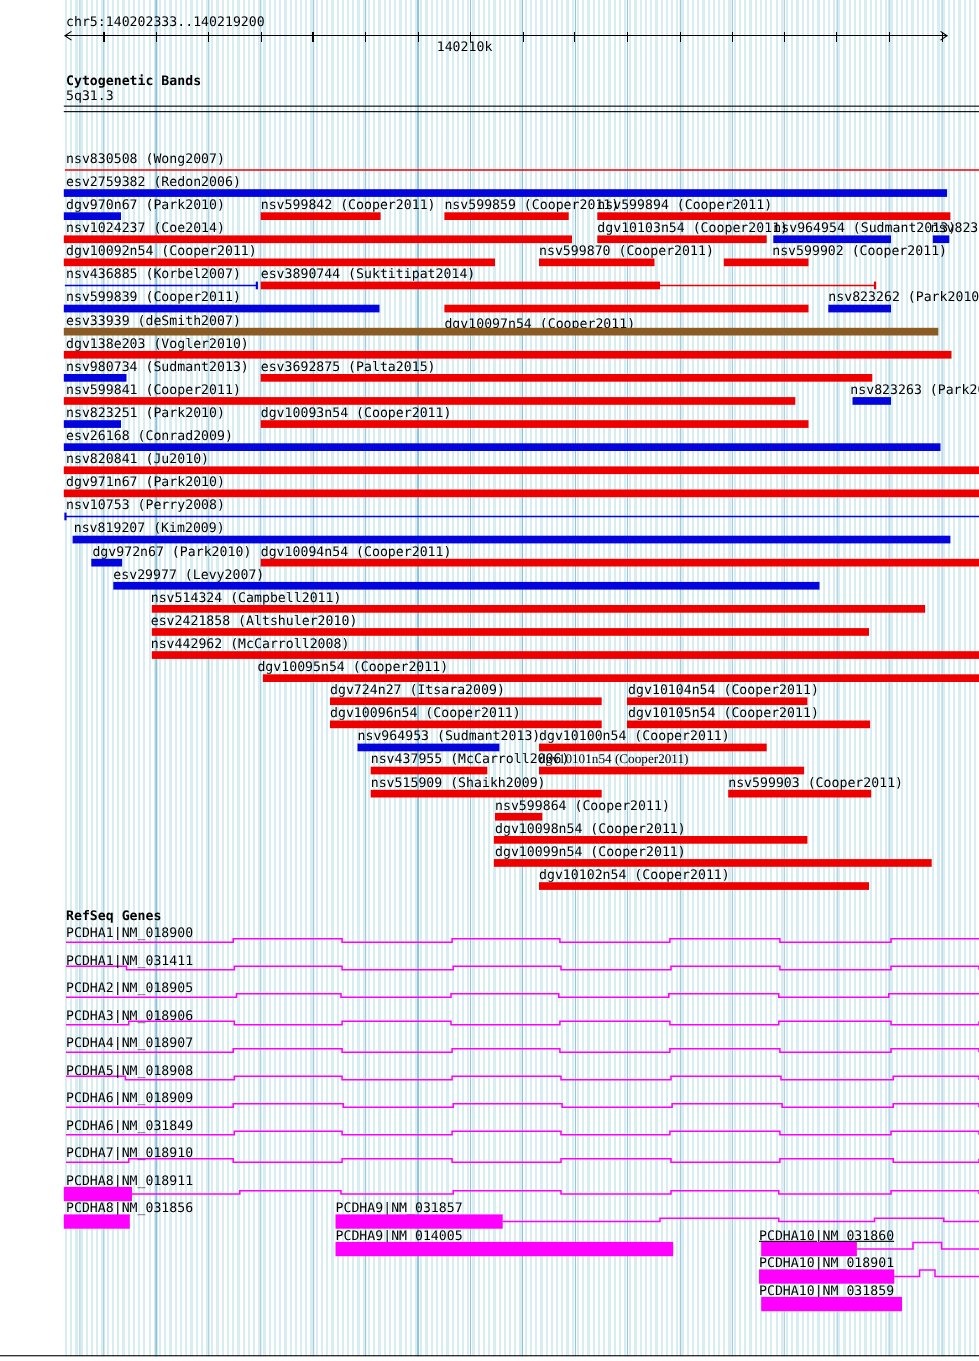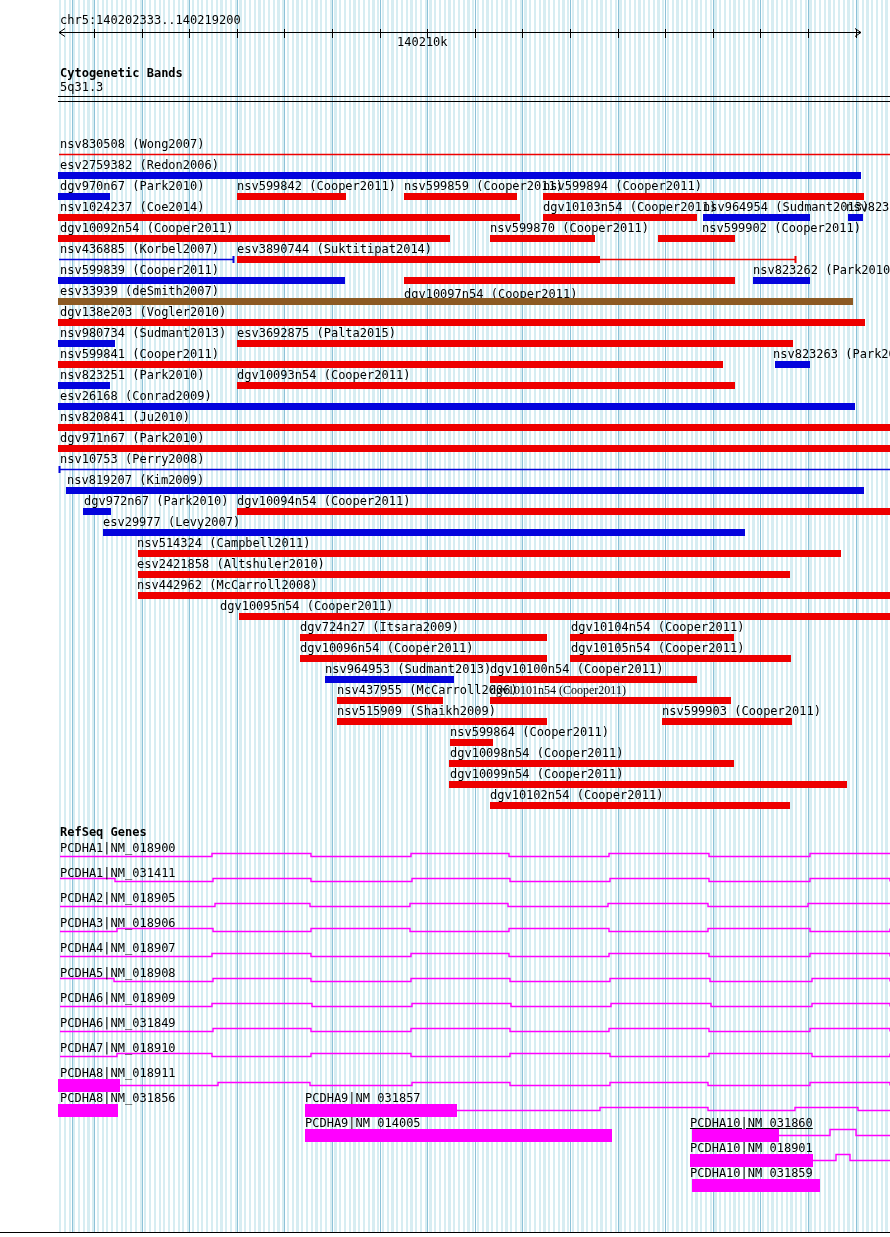--- a/index.html
+++ b/index.html
@@ -149,21 +149,21 @@
       <div class="lbl" style="left: 237px; top: 495px;">dgv10094n54 (Cooper2011)</div>
       <div class="bar" style="left: 237px; top: 508px; width: 653px; height: 7px; background: rgb(238, 0, 0);"></div>
       <div class="lbl" style="left: 103px; top: 516px;">esv29977 (Levy2007)</div>
       <div class="bar" style="left: 103px; top: 529px; width: 642px; height: 7px; background: rgb(4, 4, 221);"></div>
       <div class="lbl" style="left: 137px; top: 537px;">nsv514324 (Campbell2011)</div>
       <div class="bar" style="left: 138px; top: 550px; width: 703px; height: 7px; background: rgb(238, 0, 0);"></div>
       <div class="lbl" style="left: 137px; top: 558px;">esv2421858 (Altshuler2010)</div>
       <div class="bar" style="left: 138px; top: 571px; width: 652px; height: 7px; background: rgb(238, 0, 0);"></div>
       <div class="lbl" style="left: 137px; top: 579px;">nsv442962 (McCarroll2008)</div>
       <div class="bar" style="left: 138px; top: 592px; width: 752px; height: 7px; background: rgb(238, 0, 0);"></div>
-      <div class="lbl" style="left: 220px; top: 600px;">dgv10095n54 (Cooper2011)</div>
+      <div class="lbl" style="left: 234px; top: 600px;">dgv10095n54 (Cooper2011)</div>
       <div class="bar" style="left: 239px; top: 613px; width: 651px; height: 7px; background: rgb(238, 0, 0);"></div>
       <div class="lbl" style="left: 300px; top: 621px;">dgv724n27 (Itsara2009)</div>
       <div class="bar" style="left: 300px; top: 634px; width: 247px; height: 7px; background: rgb(238, 0, 0);"></div>
       <div class="lbl" style="left: 571px; top: 621px;">dgv10104n54 (Cooper2011)</div>
       <div class="bar" style="left: 570px; top: 634px; width: 164px; height: 7px; background: rgb(238, 0, 0);"></div>
       <div class="lbl" style="left: 300px; top: 642px;">dgv10096n54 (Cooper2011)</div>
       <div class="bar" style="left: 300px; top: 655px; width: 247px; height: 7px; background: rgb(238, 0, 0);"></div>
       <div class="lbl" style="left: 571px; top: 642px;">dgv10105n54 (Cooper2011)</div>
       <div class="bar" style="left: 570px; top: 655px; width: 221px; height: 7px; background: rgb(238, 0, 0);"></div>
       <div class="lbl" style="left: 325px; top: 663px;">nsv964953 (Sudmant2013)</div>

